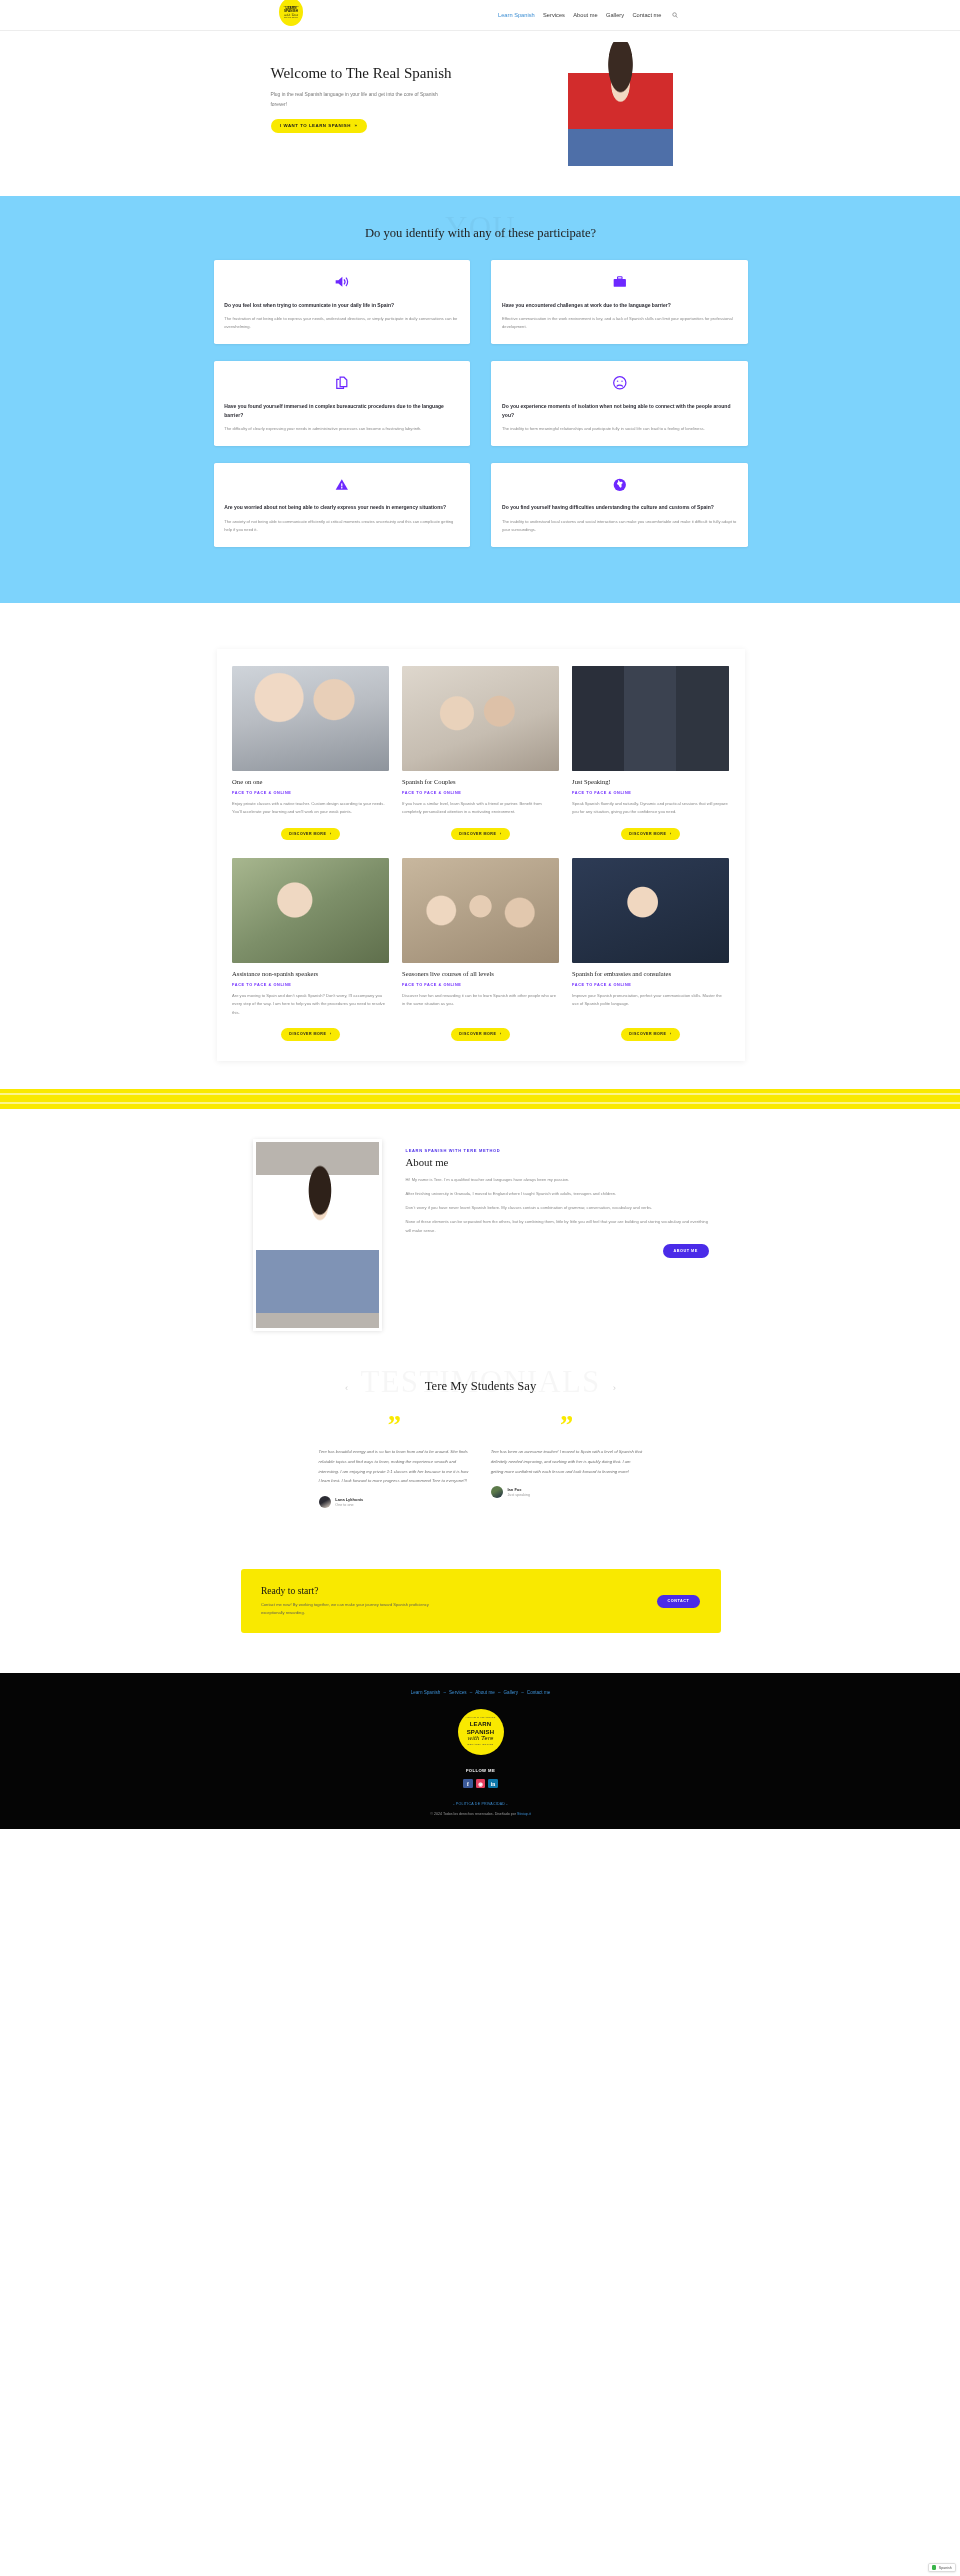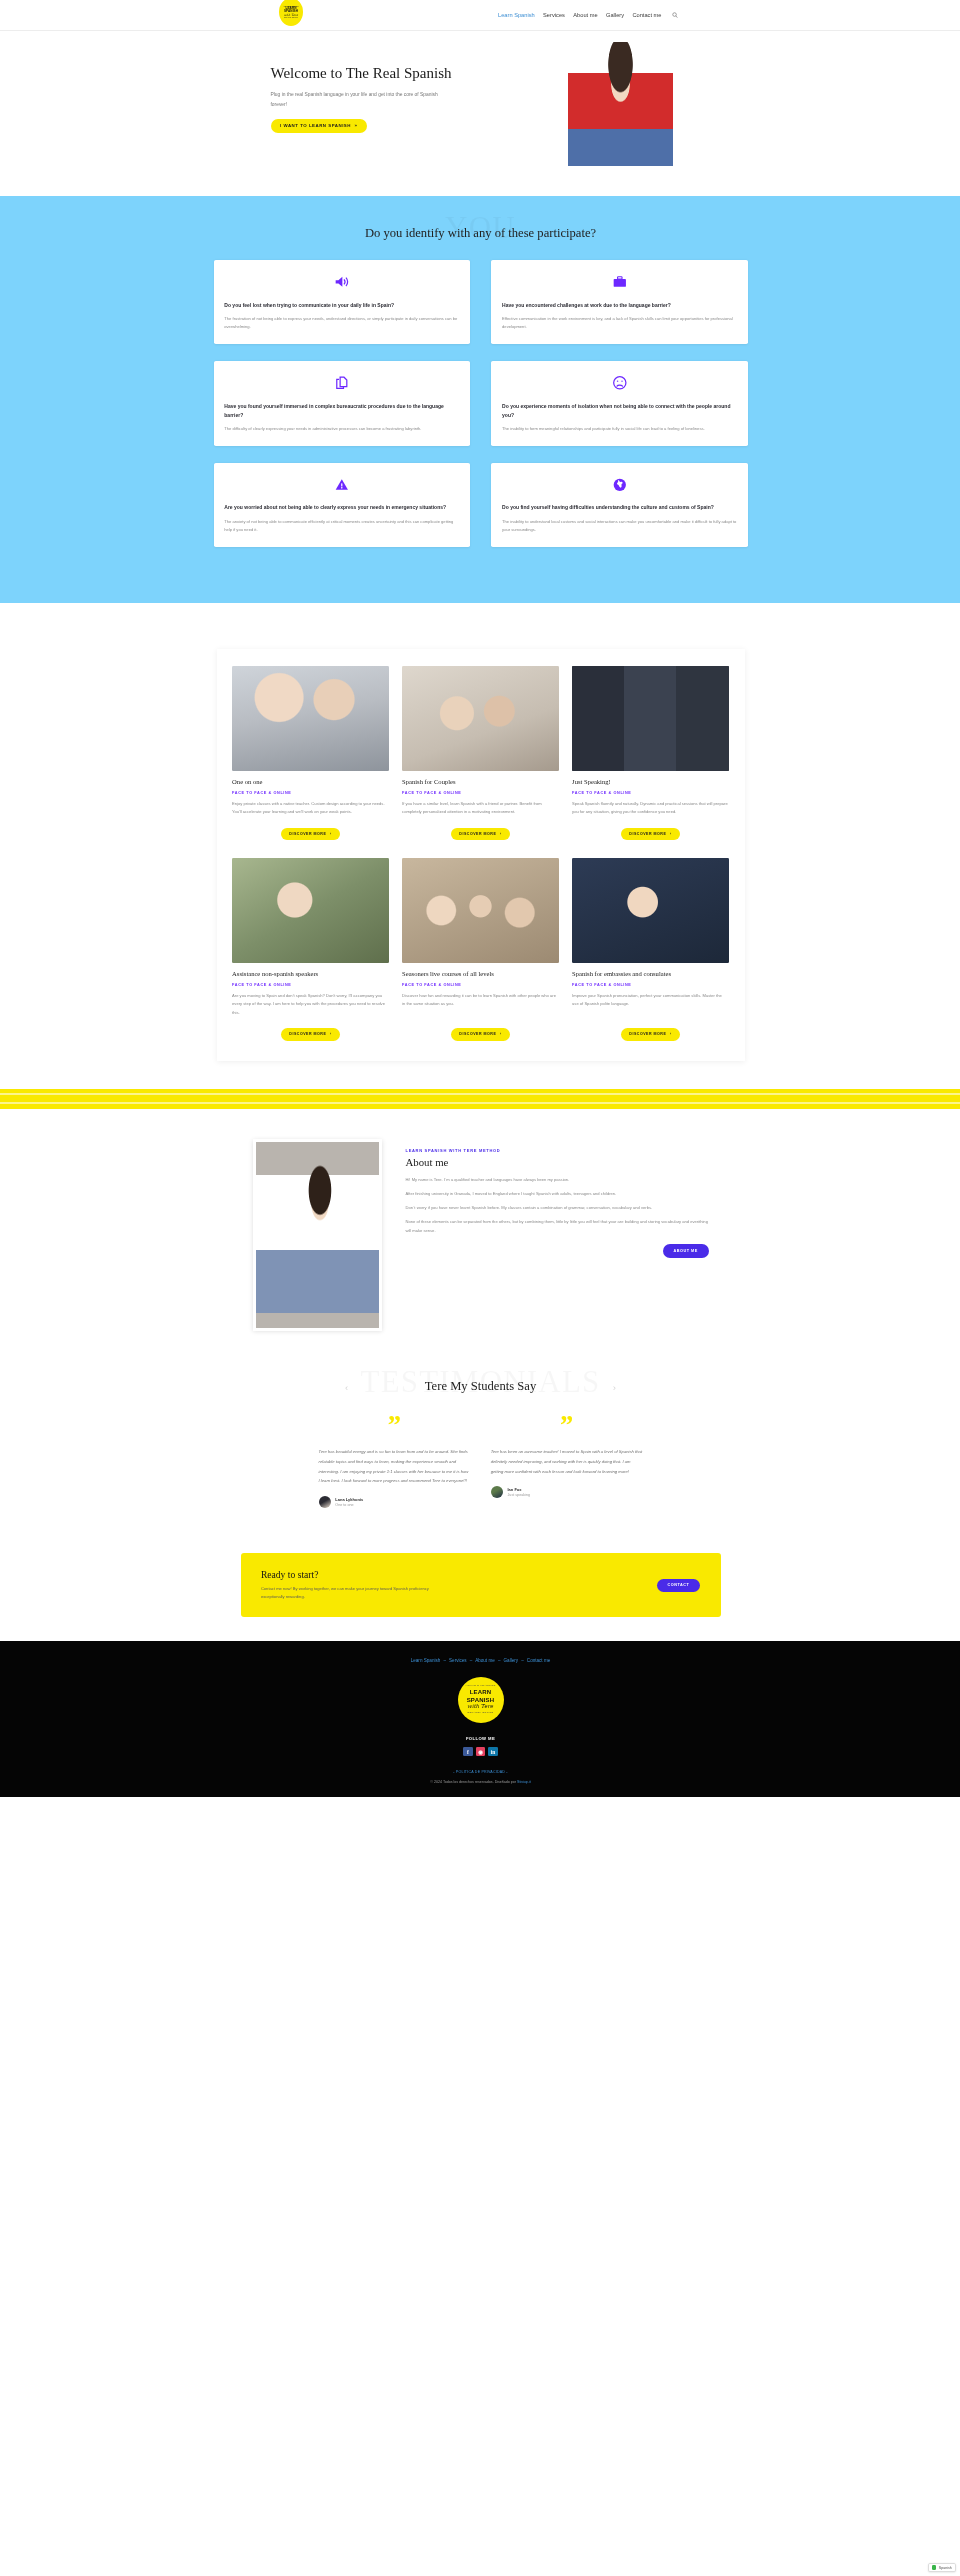--- a/index.html
+++ b/index.html
@@ -311,21 +311,21 @@
   .t-role { font-size: 3.7px; color: #9a9a9a; margin-top: 1.2px; }
   .t-meta { display: flex; flex-direction: column; }
   .arrow-side {
     position: absolute; top: 50%; transform: translateY(-50%);
     font-size: 9.6px; color: #d6d6d6;
   }
 
   
   .cta-wrap { background: #fff; padding: 15.6px 0 24px; }
   .cta {
-    width: 480px; margin: 0 auto;
+    width: 480px; margin: 16px auto;
     background: #F9E900;
     border-radius: 3px;
     padding: 15.6px 20.4px;
     display: flex;
     align-items: center;
     justify-content: space-between;
   }
   .cta-title {
     font-family: "Liberation Serif", serif;
     font-size: 9.6px;

